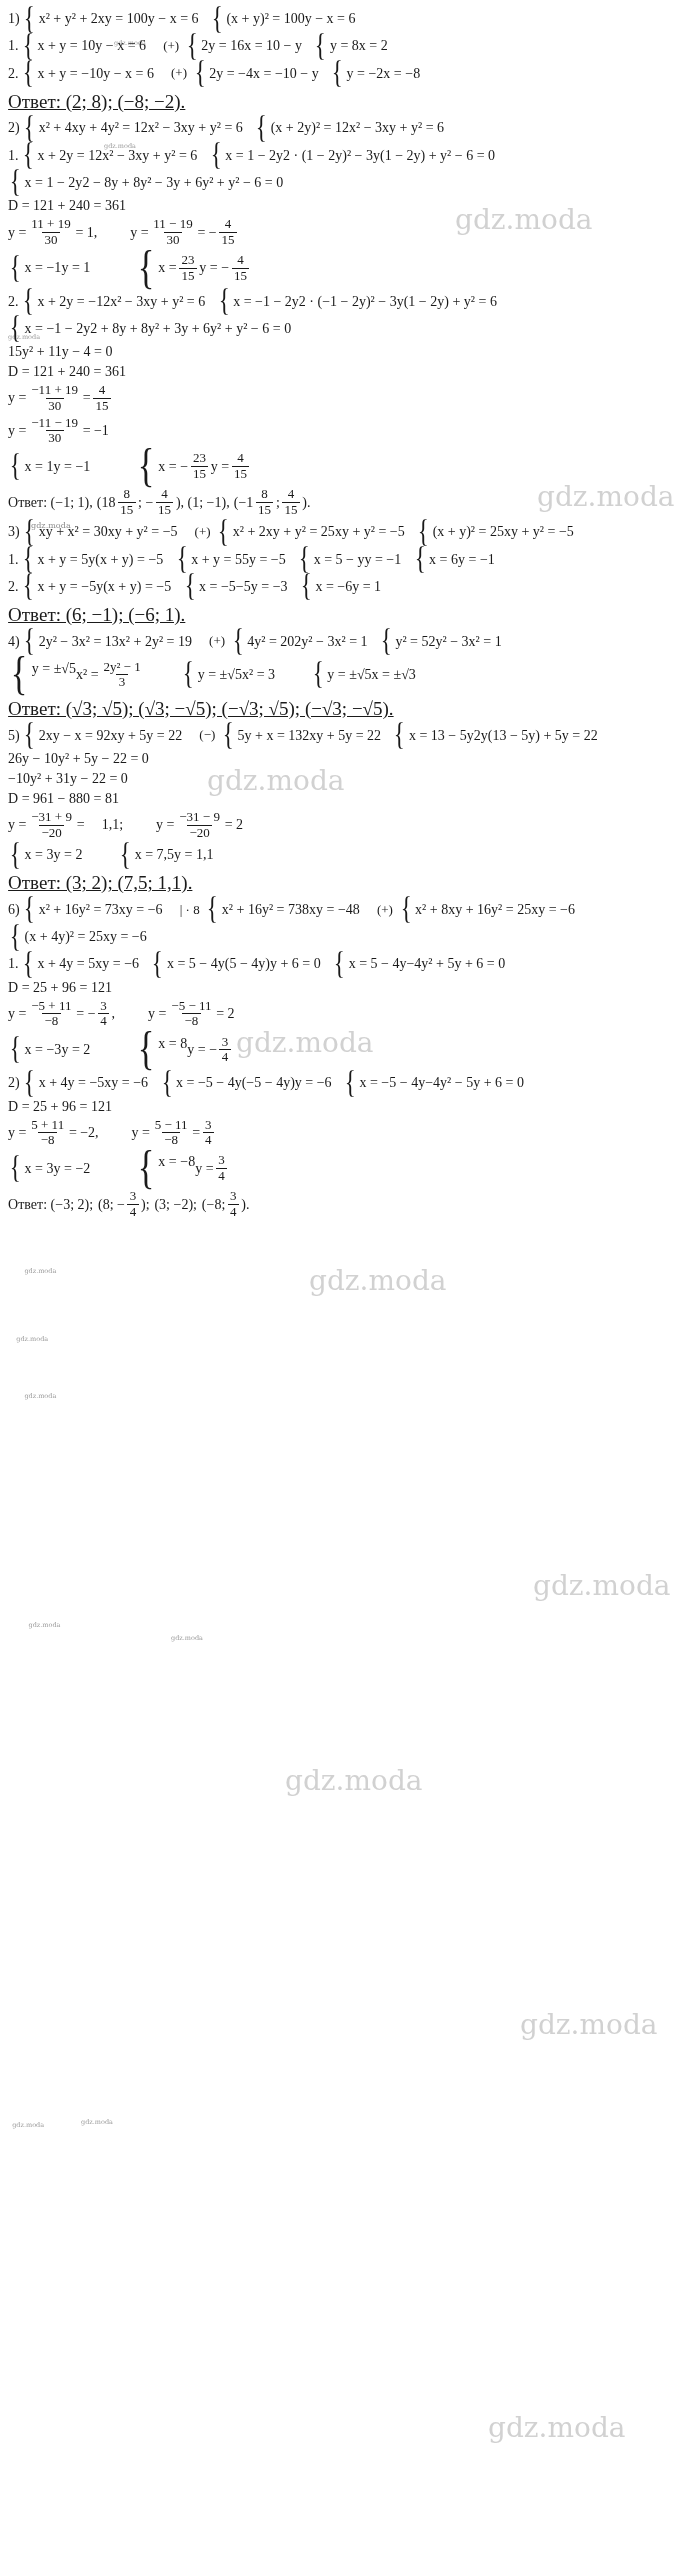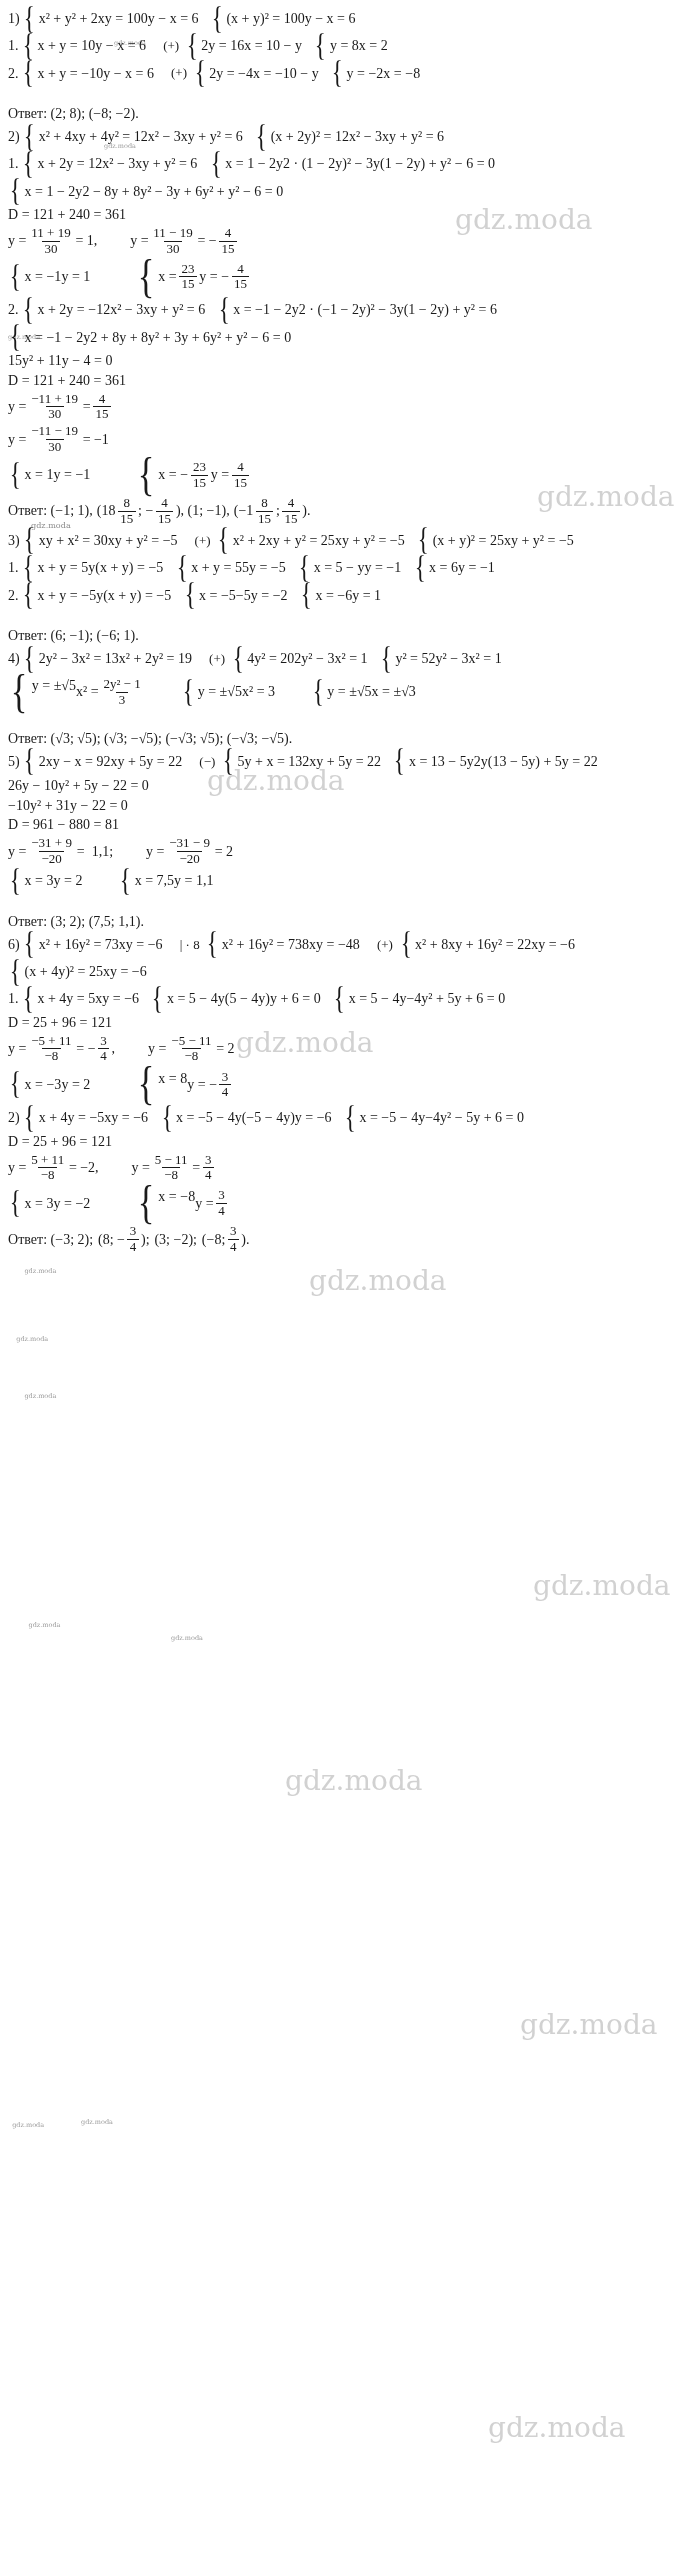--- a/index.html
+++ b/index.html
@@ -23,21 +23,21 @@
     flex-wrap:nowrap;
     margin:0 0 2.4px 0;
     font-size:14px;
     line-height:1.25;
     white-space:nowrap;
     position:relative;
     z-index:2;
   }
   .num{margin-right:2.4px;}
   .op{margin:0 5.7px;font-size:13px;}
-  .ans{font-size:14px;margin-top:19px;}
+  .ans{font-size:19px;margin-top:4px;text-decoration:underline;}
   
   .sys{
     display:inline-flex;
     align-items:center;
     margin-right:11.4px;
     font-size:14px;
   }
   .sys .brace{
     font-size:31px;
     line-height:0.8;
@@ -439,21 +439,21 @@
       <span class="brace">{</span>
       <span class="rows">
         <div>x + y = −5</div>
         <div>y(x + y) = −5</div>
       </span>
     </span>
     <span class="sys">
       <span class="brace">{</span>
       <span class="rows">
         <div>x = −5</div>
-        <div>−5y = −2</div>
+        <div>−5y = −3</div>
       </span>
     </span>
     <span class="sys">
       <span class="brace">{</span>
       <span class="rows">
         <div>x = −6</div>
         <div>y = 1</div>
       </span>
     </span>
   </div>
@@ -549,21 +549,21 @@
   <div class="line">D = 961 − 880 = 81</div>
 
   <div class="line">
     <span class="eq">
       <span>y =</span>
       <span class="frac">
         <span class="top">−31 + 9</span>
         <span class="bot">−20</span>
       </span>
       <span>=</span>
-      <span style="margin-left:7px">1,1;</span>
+      <span style="margin-left:17px">1,1;</span>
     </span>
     <span style="width:33px"></span>
     <span class="eq">
       <span>y =</span>
       <span class="frac">
         <span class="top">−31 − 9</span>
         <span class="bot">−20</span>
       </span>
       <span>=</span>
       <span style="margin-left:3.3px">2</span>
@@ -603,21 +603,21 @@
       <span class="brace">{</span>
       <span class="rows">
         <div>x² + 16y² = 73</div>
         <div>8xy = −48</div>
       </span>
     </span>
     <span class="op">(+)</span>
     <span class="sys">
       <span class="brace">{</span>
       <span class="rows">
-        <div>x² + 8xy + 16y² = 22</div>
+        <div>x² + 8xy + 16y² = 25</div>
         <div>xy = −6</div>
       </span>
     </span>
   </div>
 
   <div class="line">
     <span class="sys">
       <span class="brace">{</span>
       <span class="rows">
         <div>(x + 4y)² = 25</div>

